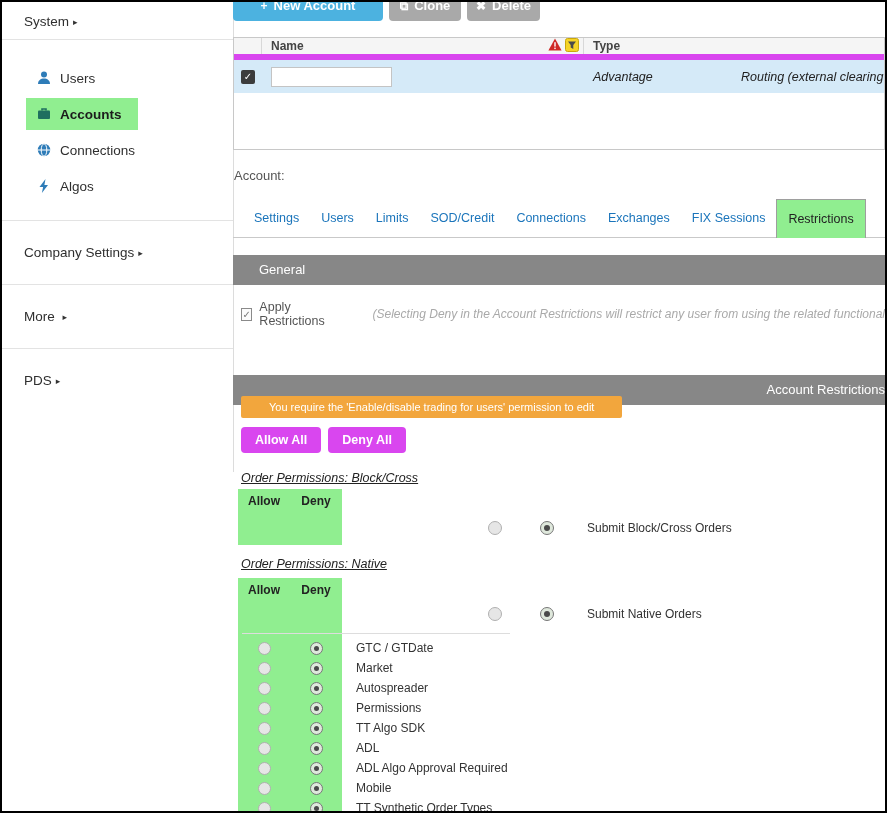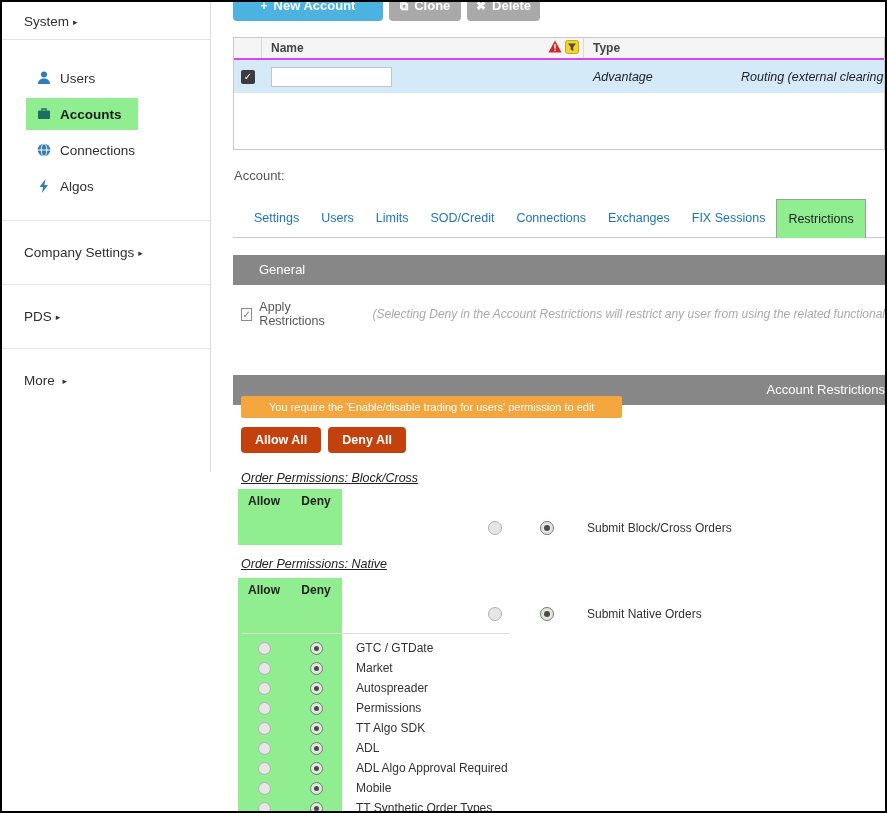--- a/index.html
+++ b/index.html
@@ -4,21 +4,21 @@
 <style>
   * { box-sizing: border-box; margin: 0; padding: 0; }
   body { font-family: "Liberation Sans", sans-serif; background:#fff; }
   .page { position: relative; width: 887px; height: 813px; border: 2px solid #000;
           background:#fff; overflow:hidden; }
 
   
   .artifact { position:absolute; left:2px; top:9px; width:7px; height:19px; background:#151515; }
 
   
-  .sidebar { position:absolute; left:0; top:0; width:209px; height:470px;
+  .sidebar { position:absolute; left:0; top:0; width:232px; height:470px;
              border-right:1px solid #dcdcdc; background:#fff; }
   .side-item { color:#2f2f2f; font-size:13.5px; cursor:pointer; }
   .side-item .arrow { font-size:9px; color:#333; margin-left:4px; vertical-align:1px; }
   .side-system { padding:12px 0 10px 22px; }
   .side-sep { border-top:1px solid #e3e3e3; }
   .icon-group { padding-top:20px; padding-bottom:16px; }
   .icon-item { height:36px; display:flex; align-items:center; padding-left:34px; }
   .icon-item .sicon { width:16px; height:16px; margin-right:8px; flex:0 0 16px; }
   .hl { display:flex; align-items:center; background:#90ee90; margin-left:-10px;
         padding:8px 16px 8px 10px; }
@@ -36,21 +36,21 @@
          justify-content:center; gap:6px; }
   .btn-new { width:150px; background:#4cb2e0; }
   .btn-gray { background:#a9a9a9; }
   .btn-clone { width:72px; }
   .btn-del { width:73px; }
   .bicon { font-size:12px; font-weight:bold; }
 
   
   .grid { position:absolute; left:0; top:35px; width:652px; border:1px solid #c8c8c8;
           background:#fff; }
-  .g-head { display:flex; height:22px; background:#f5f5f5; border-bottom:2px solid #d946ef; }
+  .g-head { display:flex; height:22px; background:#f5f5f5; border-bottom:6px solid #d946ef; }
   .g-head .gc { font-weight:bold; color:#444; font-size:12px; display:flex; align-items:center;
                 border-right:1px solid #d8d8d8; padding-left:9px; }
   .gc.c-check { width:28px; flex:0 0 28px; padding-left:0; justify-content:center; }
   .gc.c-name { width:322px; flex:0 0 322px; }
   .gc.c-company { width:148px; flex:0 0 148px; }
   .gc.c-type { flex:1 1 auto; overflow:hidden; white-space:nowrap; border-right:none; }
   .head-icons { margin-left:auto; display:flex; align-items:center; gap:3px; padding-right:4px; }
   .g-row { display:flex; height:33px; background:#d5eaf8; align-items:center; cursor:pointer; }
   .g-row .gc { display:flex; align-items:center; height:100%; padding-left:9px;
                font-size:12.5px; color:#222; }
@@ -76,21 +76,21 @@
 
   .apply-row { position:absolute; left:8px; top:298px; display:flex; align-items:center; }
   .cb-gray { width:13px; height:13px; border:1px solid #8a8a8a; background:#fbfbfb; color:#777;
              font-size:10px; display:flex; align-items:center; justify-content:center; cursor:pointer; }
   .apply-label { margin-left:7px; font-size:12.5px; color:#555; }
   .apply-note { margin-left:28px; font-size:12px; color:#a9a9a9; font-style:italic; white-space:nowrap; }
 
   .banner { position:absolute; left:8px; top:394px; background:#f2a63d; color:#fff;
             font-size:11px; padding:5px 28px; border-radius:2px; white-space:nowrap; }
   .aa-btns { position:absolute; left:8px; top:425px; display:flex; gap:7px; }
-  .btn-blue { border:none; background:#c2410c; color:#fff; font-family:inherit; font-weight:bold;
+  .btn-blue { border:none; background:#d946ef; color:#fff; font-family:inherit; font-weight:bold;
               font-size:12.5px; padding:6px 14px; border-radius:4px; cursor:pointer; }
 
   .perm-heading { position:absolute; left:8px; font-size:12.5px; font-style:italic;
                   text-decoration:underline; color:#222; white-space:nowrap; }
   .h1 { top:469px; } .h2 { top:555px; }
 
   .perm-table { position:absolute; left:5px; }
   .t1 { top:487px; } .t2 { top:576px; }
   .perm-table::before { content:""; position:absolute; left:0; top:0; width:104px; height:100%;
                         background:#90ee90; }
@@ -165,24 +165,24 @@
             </svg>
         </span>
         <span>Algos</span>
       </div>
     </div>
 
     <div class="side-item side-block">
       <span>Company Settings</span><span class="arrow">▸</span>
     </div>
     <div class="side-item side-block">
+      <span>More</span>&nbsp;<span class="arrow">▸</span>
+    </div>
+    <div class="side-item side-block">
       <span>PDS</span><span class="arrow">▸</span>
-    </div>
-    <div class="side-item side-block">
-      <span>More</span>&nbsp;<span class="arrow">▸</span>
     </div>
   </aside>
 
   <div class="main">
 
     <div class="toolbar">
       <button class="btn btn-new">
         <span class="bicon">+</span>
         <span>New Account</span>
       </button>

